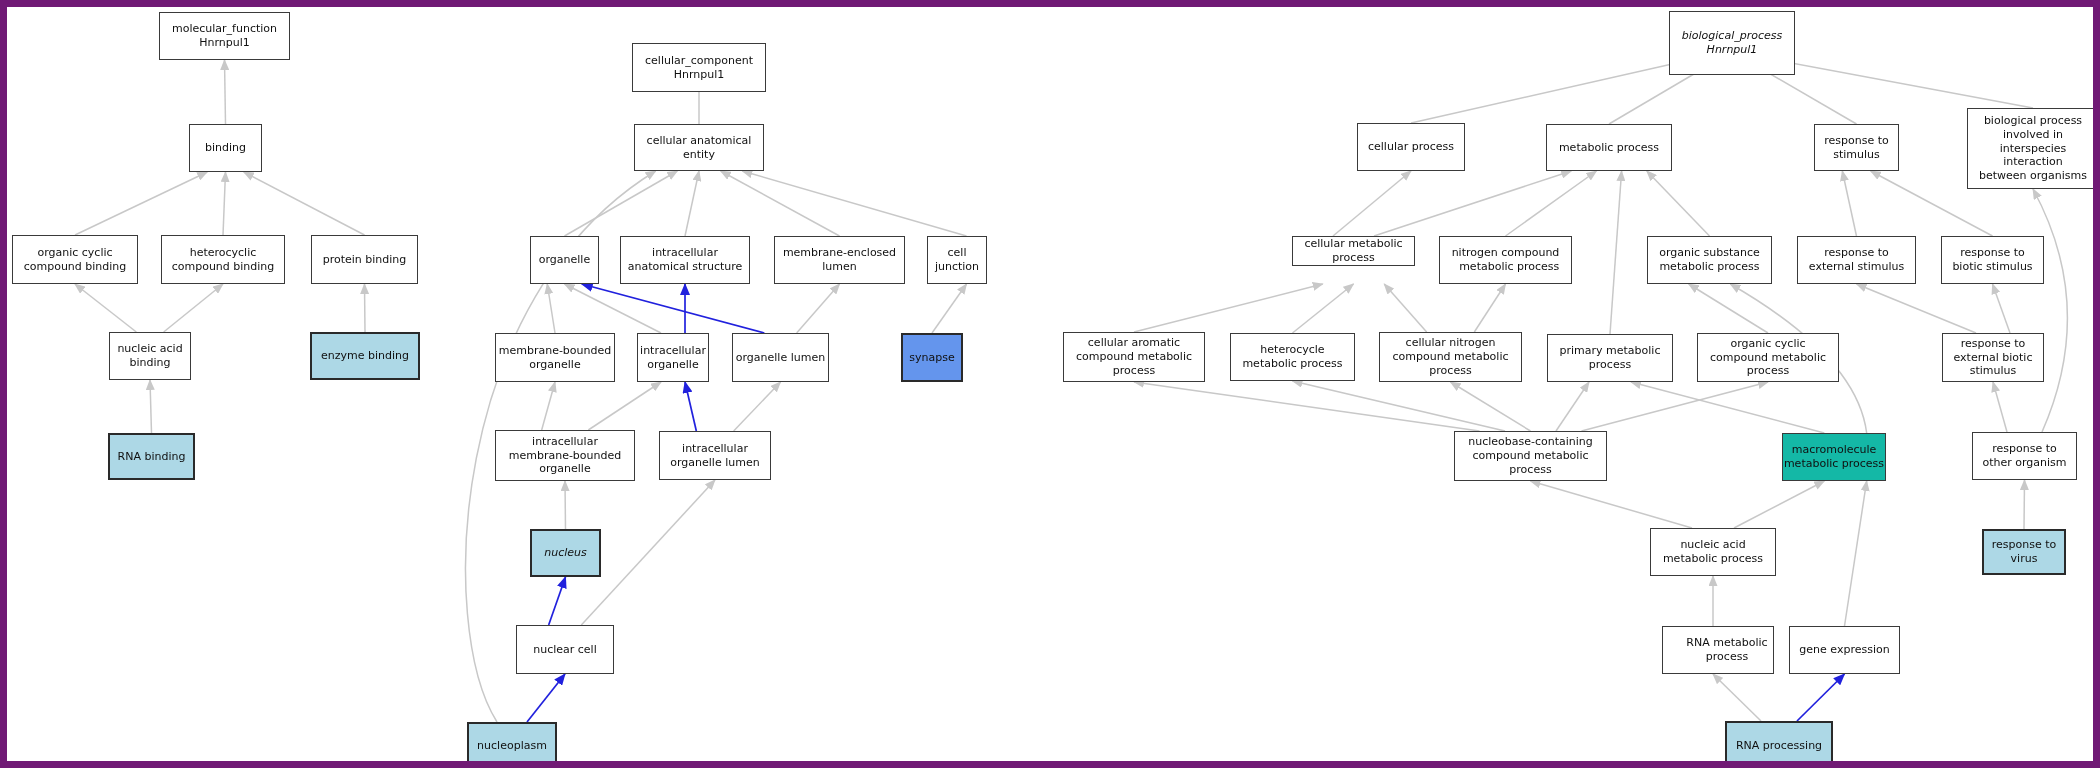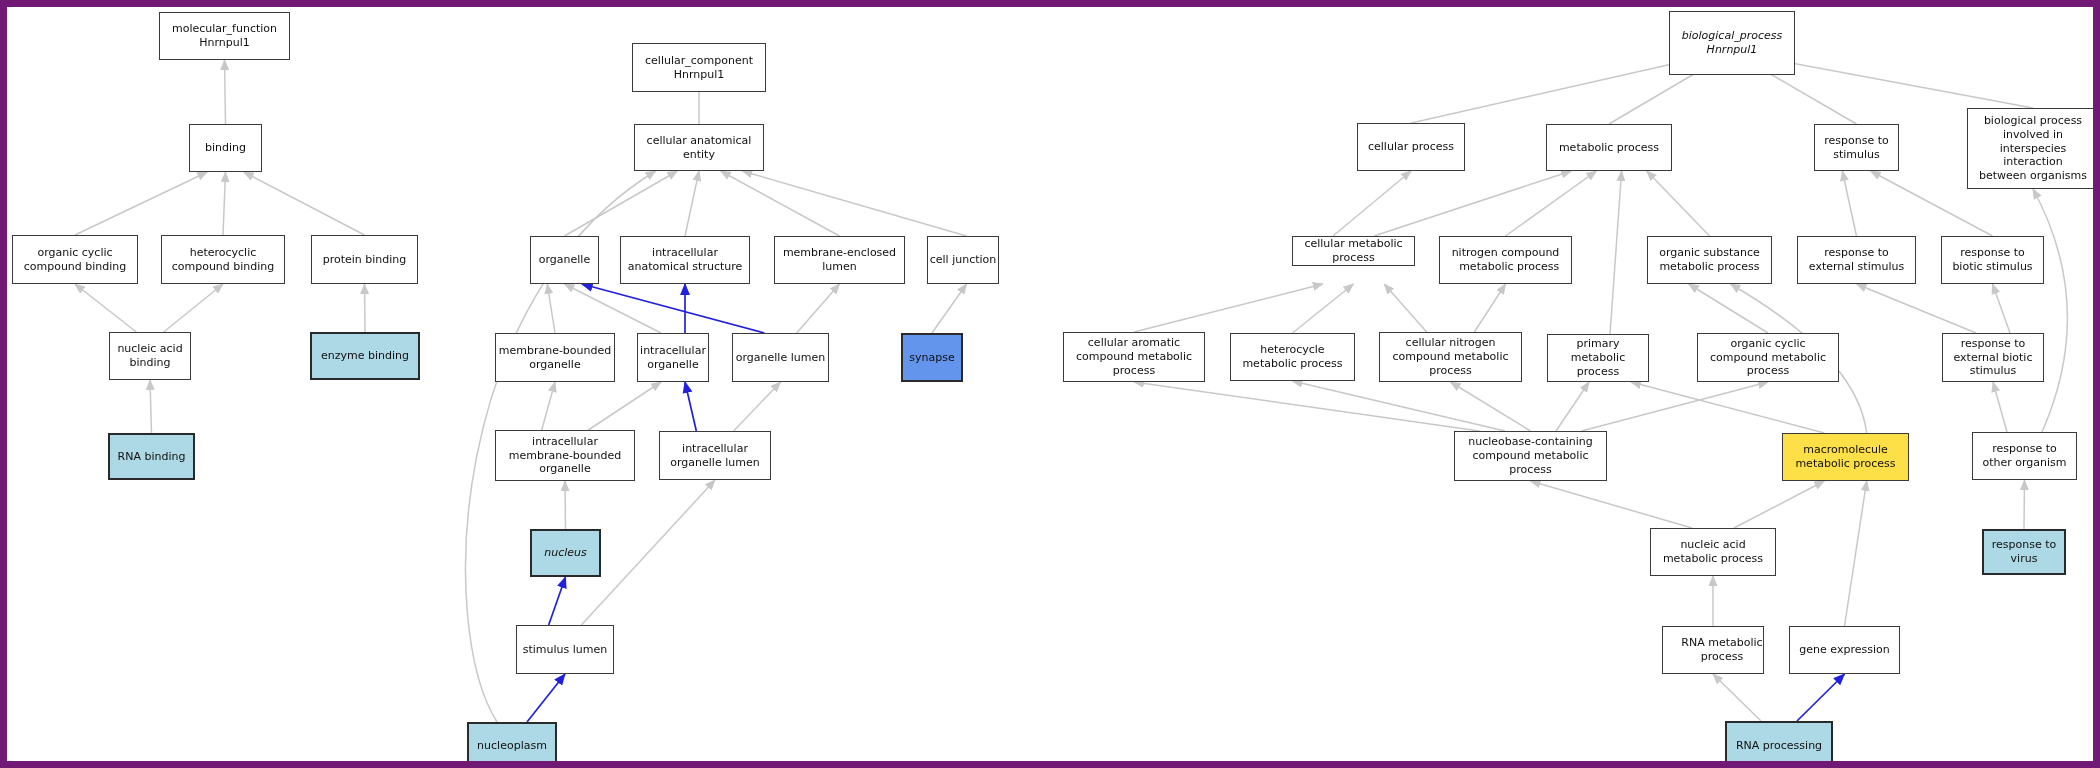--- a/index.html
+++ b/index.html
@@ -112,34 +112,34 @@
       <div class="node emph" style="left: 101px; top: 426px; width: 87px; height: 47px; background: rgb(173, 216, 230);">RNA binding</div>
       <div class="node" style="left: 625px; top: 4px; width: 134px; height: 49px; background: rgb(255, 255, 255); margin-top: 32px;">cellular_component
 Hnrnpul1</div>
       <div class="node" style="left: 627px; top: 117px; width: 130px; height: 47px; background: rgb(255, 255, 255);">cellular anatomical
 entity</div>
       <div class="node" style="left: 523px; top: 229px; width: 69px; height: 48px; background: rgb(255, 255, 255);">organelle</div>
       <div class="node" style="left: 613px; top: 229px; width: 130px; height: 48px; background: rgb(255, 255, 255);">intracellular
 anatomical structure</div>
       <div class="node" style="left: 767px; top: 229px; width: 131px; height: 48px; background: rgb(255, 255, 255);">membrane-enclosed
 lumen</div>
-      <div class="node" style="left: 920px; top: 229px; width: 72px; height: 48px; background: rgb(255, 255, 255);">cell junction</div>
+      <div class="node" style="left: 920px; top: 229px; width: 60px; height: 48px; background: rgb(255, 255, 255);">cell junction</div>
       <div class="node" style="left: 488px; top: 326px; width: 120px; height: 49px; background: rgb(255, 255, 255);">membrane-bounded
 organelle</div>
       <div class="node" style="left: 630px; top: 326px; width: 72px; height: 49px; background: rgb(255, 255, 255);">intracellular
 organelle</div>
       <div class="node" style="left: 725px; top: 326px; width: 97px; height: 49px; background: rgb(255, 255, 255);">organelle lumen</div>
       <div class="node emph" style="left: 894px; top: 326px; width: 62px; height: 49px; background: rgb(100, 149, 237);">synapse</div>
       <div class="node" style="left: 488px; top: 423px; width: 140px; height: 51px; background: rgb(255, 255, 255);">intracellular
 membrane-bounded
 organelle</div>
       <div class="node" style="left: 652px; top: 424px; width: 112px; height: 49px; background: rgb(255, 255, 255);">intracellular
 organelle lumen</div>
       <div class="node emph" style="left: 523px; top: 522px; width: 71px; height: 48px; background: rgb(173, 216, 230); font-style: italic;">nucleus</div>
-      <div class="node" style="left: 509px; top: 618px; width: 98px; height: 49px; background: rgb(255, 255, 255);">stimulus lumen</div>
+      <div class="node" style="left: 509px; top: 618px; width: 98px; height: 49px; background: rgb(255, 255, 255);">nuclear cell</div>
       <div class="node emph" style="left: 460px; top: 715px; width: 90px; height: 48px; background: rgb(173, 216, 230);">nucleoplasm</div>
       <div class="node" style="left: 1662px; top: 4px; width: 126px; height: 64px; background: rgb(255, 255, 255); font-style: italic;">biological_process
 Hnrnpul1</div>
       <div class="node" style="left: 1350px; top: 116px; width: 108px; height: 48px; background: rgb(255, 255, 255);">cellular process</div>
       <div class="node" style="left: 1539px; top: 117px; width: 126px; height: 47px; background: rgb(255, 255, 255);">metabolic process</div>
       <div class="node" style="left: 1807px; top: 117px; width: 85px; height: 47px; background: rgb(255, 255, 255);">response to
 stimulus</div>
       <div class="node" style="left: 1960px; top: 101px; width: 132px; height: 81px; background: rgb(255, 255, 255);">biological process
 involved in
 interspecies
@@ -156,37 +156,37 @@
       <div class="node" style="left: 1934px; top: 229px; width: 103px; height: 48px; background: rgb(255, 255, 255);">response to
 biotic stimulus</div>
       <div class="node" style="left: 1056px; top: 325px; width: 142px; height: 50px; background: rgb(255, 255, 255);">cellular aromatic
 compound metabolic
 process</div>
       <div class="node" style="left: 1223px; top: 326px; width: 125px; height: 48px; background: rgb(255, 255, 255);">heterocycle
 metabolic process</div>
       <div class="node" style="left: 1372px; top: 325px; width: 143px; height: 50px; background: rgb(255, 255, 255);">cellular nitrogen
 compound metabolic
 process</div>
-      <div class="node" style="left: 1540px; top: 327px; width: 102px; height: 48px; background: rgb(255, 255, 255);">primary metabolic
+      <div class="node" style="left: 1540px; top: 327px; width: 126px; height: 48px; background: rgb(255, 255, 255);">primary metabolic
 process</div>
       <div class="node" style="left: 1690px; top: 326px; width: 142px; height: 49px; background: rgb(255, 255, 255);">organic cyclic
 compound metabolic
 process</div>
       <div class="node" style="left: 1935px; top: 326px; width: 102px; height: 49px; background: rgb(255, 255, 255);">response to
 external biotic
 stimulus</div>
       <div class="node" style="left: 1447px; top: 424px; width: 153px; height: 50px; background: rgb(255, 255, 255);">nucleobase-containing
 compound metabolic
 process</div>
-      <div class="node" style="left: 1775px; top: 426px; width: 127px; height: 48px; background: #fde047;">macromolecule
+      <div class="node" style="left: 1775px; top: 426px; width: 104px; height: 48px; background: #14b8a6;">macromolecule
 metabolic process</div>
       <div class="node" style="left: 1965px; top: 425px; width: 105px; height: 48px; background: rgb(255, 255, 255);">response to
 other organism</div>
       <div class="node" style="left: 1643px; top: 521px; width: 126px; height: 48px; background: rgb(255, 255, 255);">nucleic acid
 metabolic process</div>
       <div class="node emph" style="left: 1975px; top: 522px; width: 84px; height: 46px; background: rgb(173, 216, 230);">response to
 virus</div>
-      <div class="node" style="left: 1655px; top: 619px; width: 102px; height: 48px; background: rgb(255, 255, 255); padding-left: 18px;">RNA metabolic
+      <div class="node" style="left: 1655px; top: 619px; width: 112px; height: 48px; background: rgb(255, 255, 255); padding-left: 18px;">RNA metabolic
 process</div>
       <div class="node" style="left: 1782px; top: 619px; width: 111px; height: 48px; background: rgb(255, 255, 255);">gene expression</div>
       <div class="node emph" style="left: 1718px; top: 714px; width: 108px; height: 49px; background: rgb(173, 216, 230);">RNA processing</div>
     </div>
 </div>
 
 </body></html>

